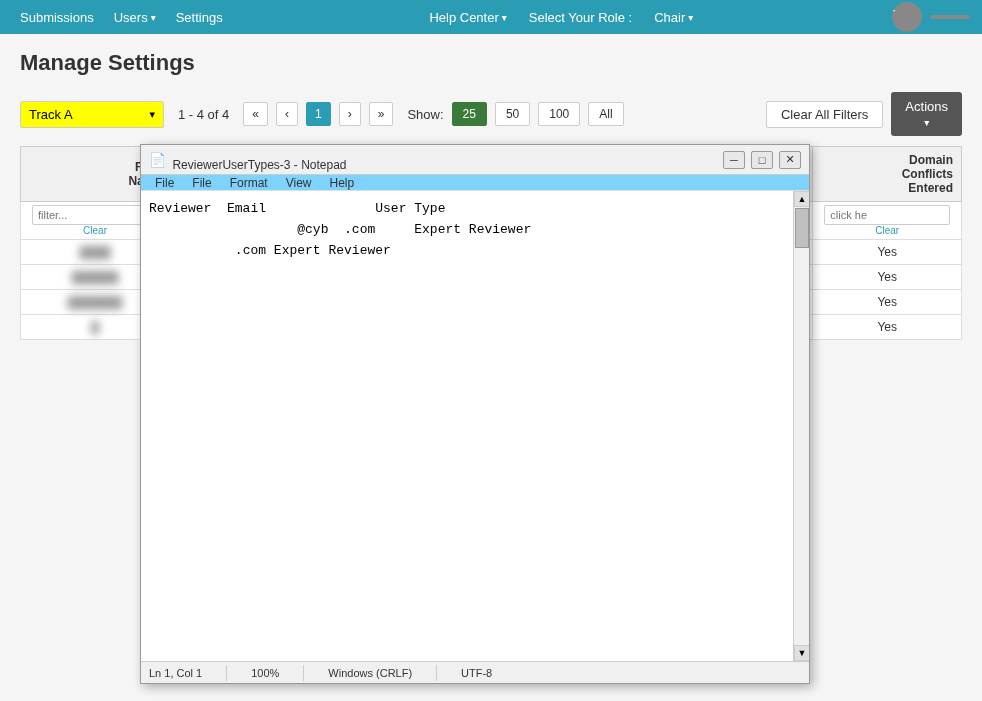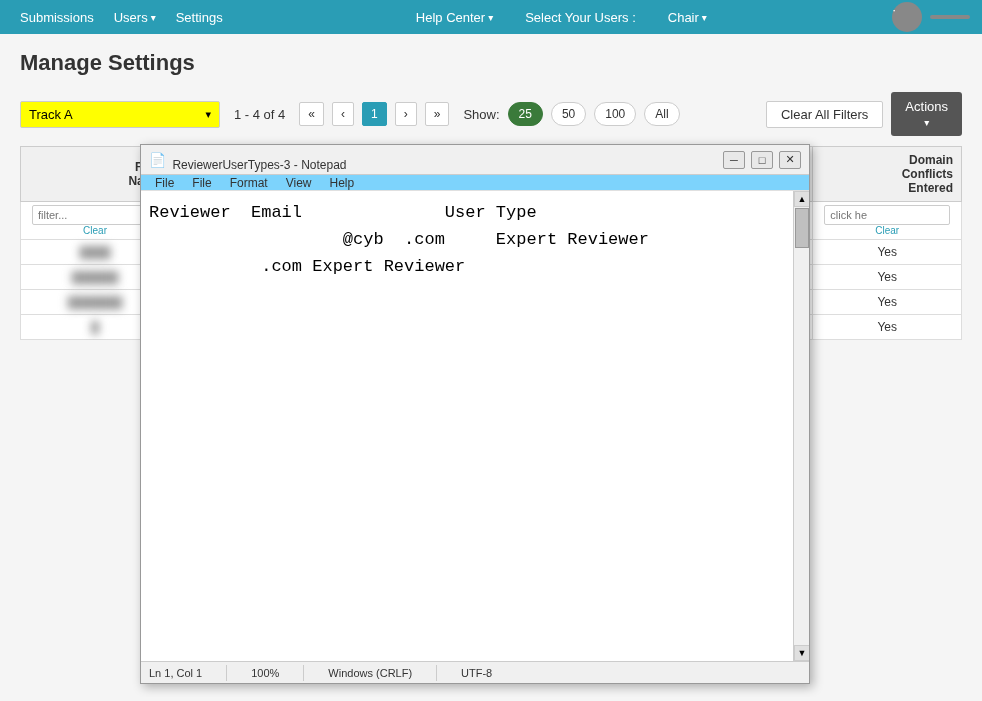--- a/index.html
+++ b/index.html
@@ -8,21 +8,21 @@
     
     .navbar {
       background: #2a9db5;
       display: flex;
       align-items: center;
       height: 34px;
       padding: 0 12px;
       color: white;
     }
     .navbar-left { display: flex; align-items: center; gap: 4px; }
-    .navbar-center { flex: 1; display: flex; justify-content: center; align-items: center; gap: 24px; }
+    .navbar-center { flex: 1; display: flex; justify-content: center; align-items: center; gap: 14px; }
     .navbar-right { display: flex; align-items: center; gap: 8px; }
     .nav-link {
       color: white;
       text-decoration: none;
       padding: 4px 8px;
       font-size: 13px;
       cursor: pointer;
       display: flex; align-items: center; gap: 3px;
     }
     .dropdown-arrow { font-size: 10px; }
@@ -47,21 +47,21 @@
       gap: 8px;
       margin-bottom: 10px;
       flex-wrap: wrap;
     }
     .track-select {
       background: #ffff00;
       border: 1px solid #ccc;
       padding: 5px 8px;
       font-size: 13px;
       border-radius: 2px;
-      width: 200px;
+      width: 144px;
       cursor: pointer;
       display: flex; align-items: center; justify-content: space-between;
     }
     .track-select-arrow { font-size: 11px; }
     .pagination-info { color: #333; font-size: 13px; margin: 0 6px; }
     .pag-btn {
       border: 1px solid #ccc;
       background: white;
       padding: 4px 8px;
       cursor: pointer;
@@ -72,21 +72,21 @@
     .pag-btn.active {
       background: #2a9db5; color: white; border-color: #2a9db5;
     }
     .show-label { font-size: 13px; color: #333; margin-left: 6px; }
     .show-btn {
       border: 1px solid #ccc;
       background: white;
       padding: 4px 10px;
       cursor: pointer;
       font-size: 12px;
-      border-radius: 12px;
+      border-radius: 2px;
       color: #333;
     }
     .show-btn.active { background: #3a7a3a; color: white; border-color: #3a7a3a; }
     .clear-filters-btn {
       border: 1px solid #ccc;
       background: white;
       padding: 5px 14px;
       cursor: pointer;
       font-size: 13px;
       border-radius: 2px;
@@ -194,21 +194,21 @@
       flex: 1;
       display: flex;
       overflow: hidden;
     }
     .notepad-textarea {
       flex: 1;
       border: none;
       outline: none;
       padding: 8px;
       font-family: 'Courier New', monospace;
-      font-size: 17px;
+      font-size: 13px;
       resize: none;
       line-height: 1.6;
       color: #000;
       overflow-y: scroll;
     }
     .notepad-scrollbar {
       width: 16px;
       background: #f0f0f0;
       border-left: 1px solid #ccc;
       display: flex; flex-direction: column;
@@ -254,21 +254,21 @@
       <span>Users</span>
       <span class="dropdown-arrow">▾</span>
     </a>
     <a class="nav-link">Settings</a>
   </div>
   <div class="navbar-center">
     <a class="nav-link">
       <span>Help Center</span>
       <span class="dropdown-arrow">▾</span>
     </a>
-    <span class="role-label">Select Your Users :</span>
+    <span class="role-label">Select Your Role :</span>
     <a class="nav-link">
       <span>Chair</span>
       <span class="dropdown-arrow">▾</span>
     </a>
   </div>
   <div class="navbar-right">
     <span class="avatar-placeholder">·</span>
     <span class="user-name-placeholder">        </span>
   </div>
 </nav>

